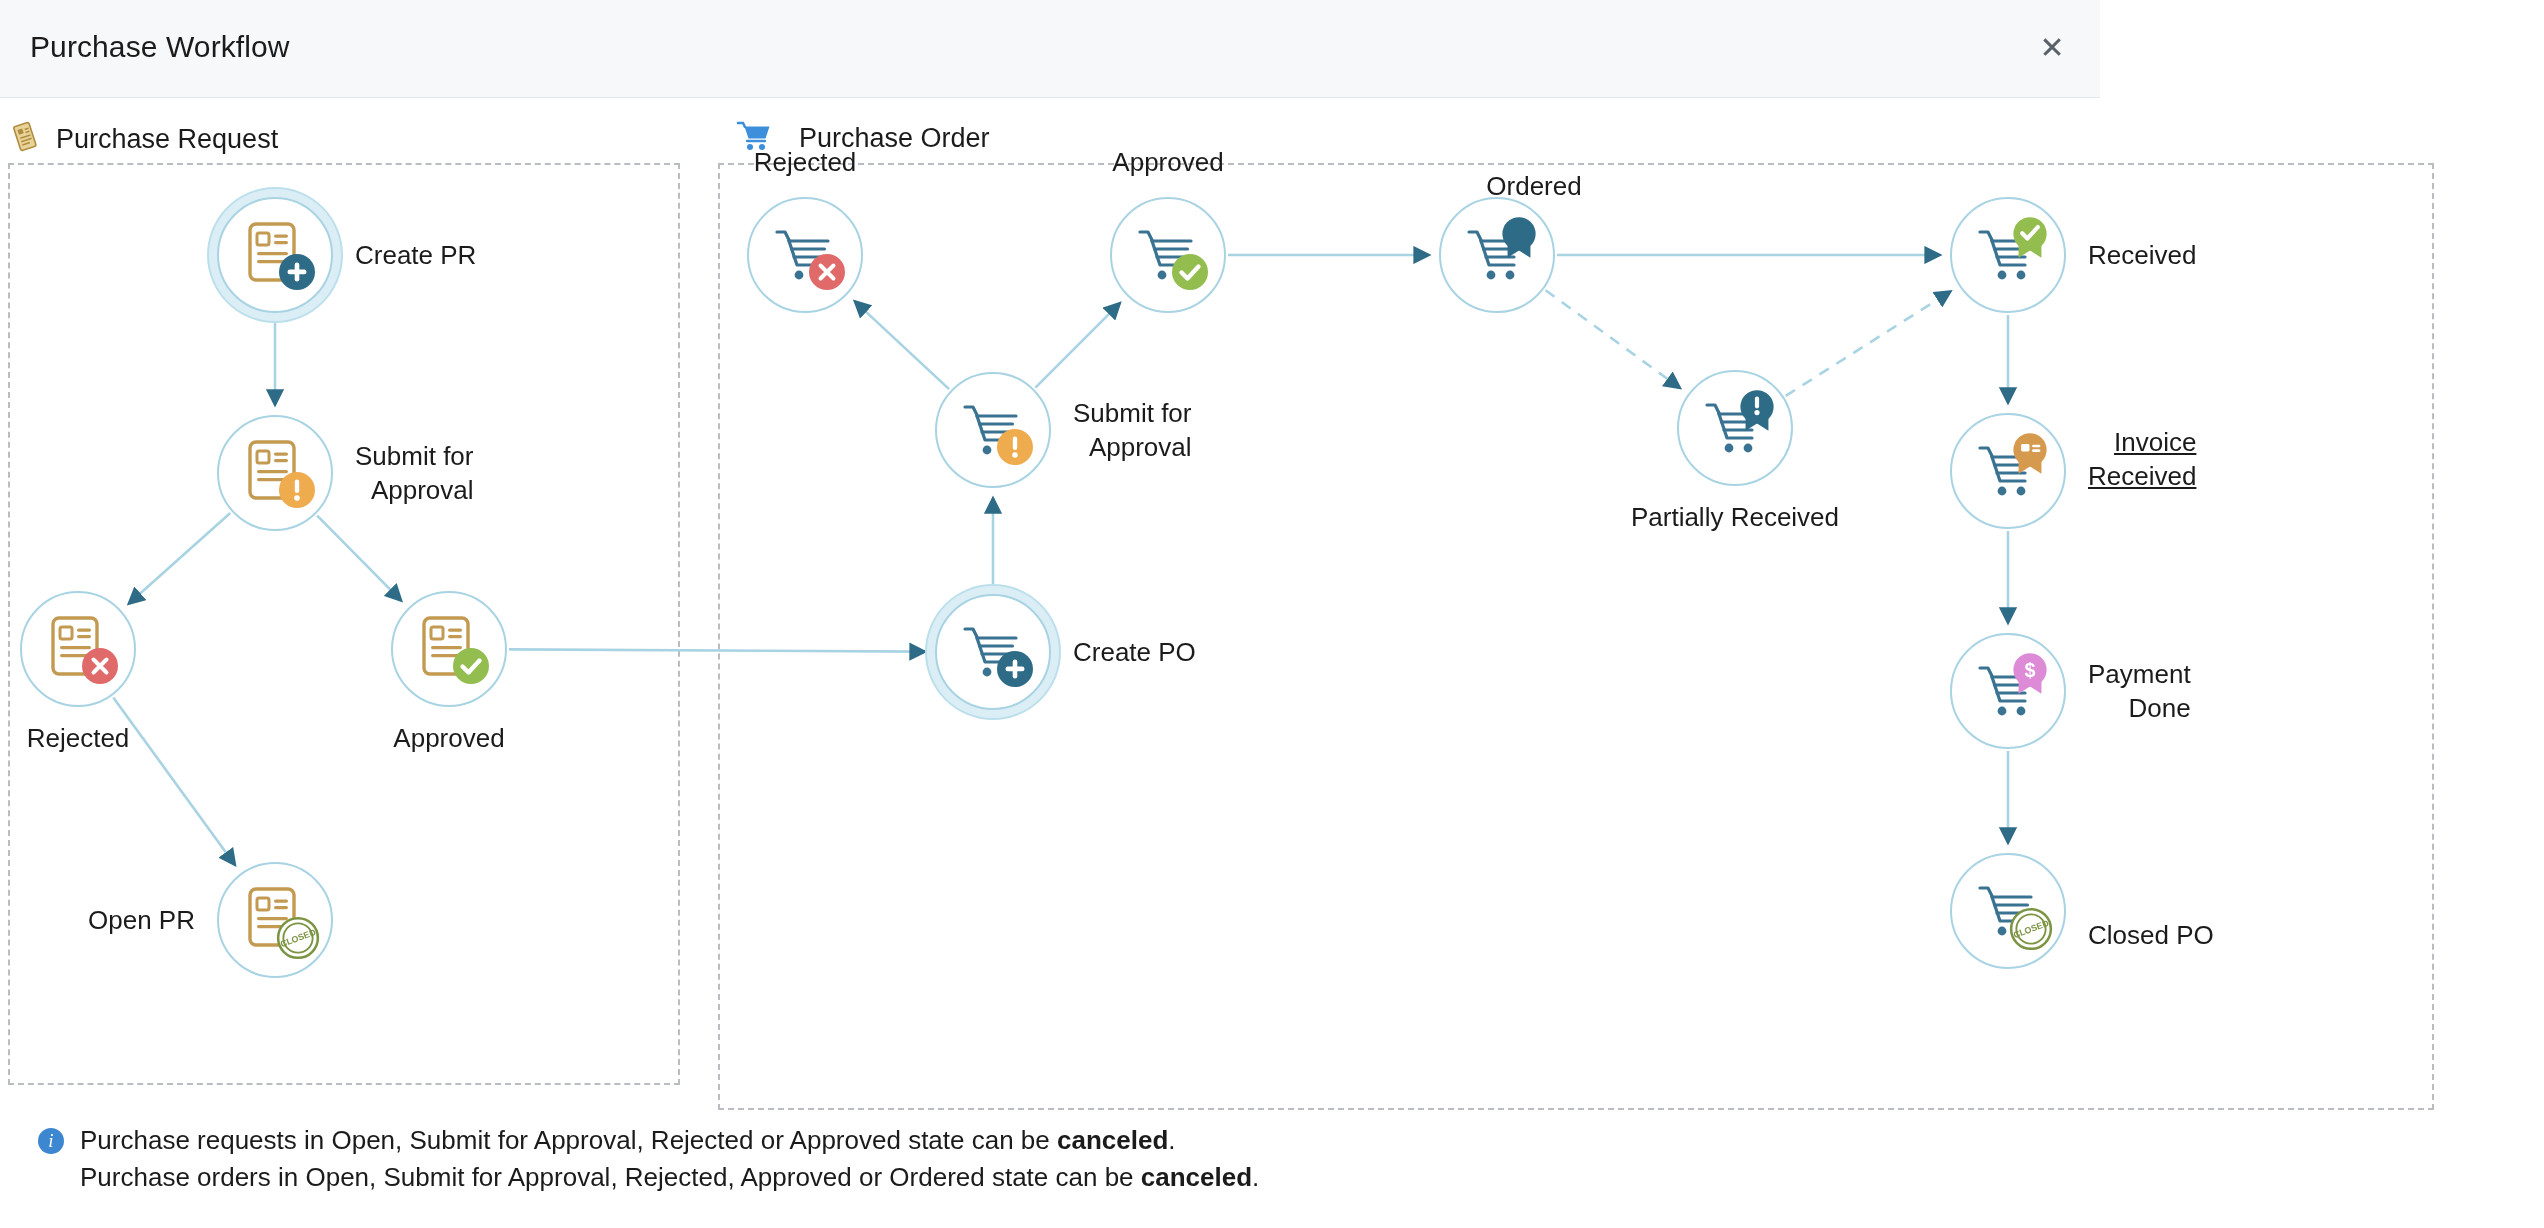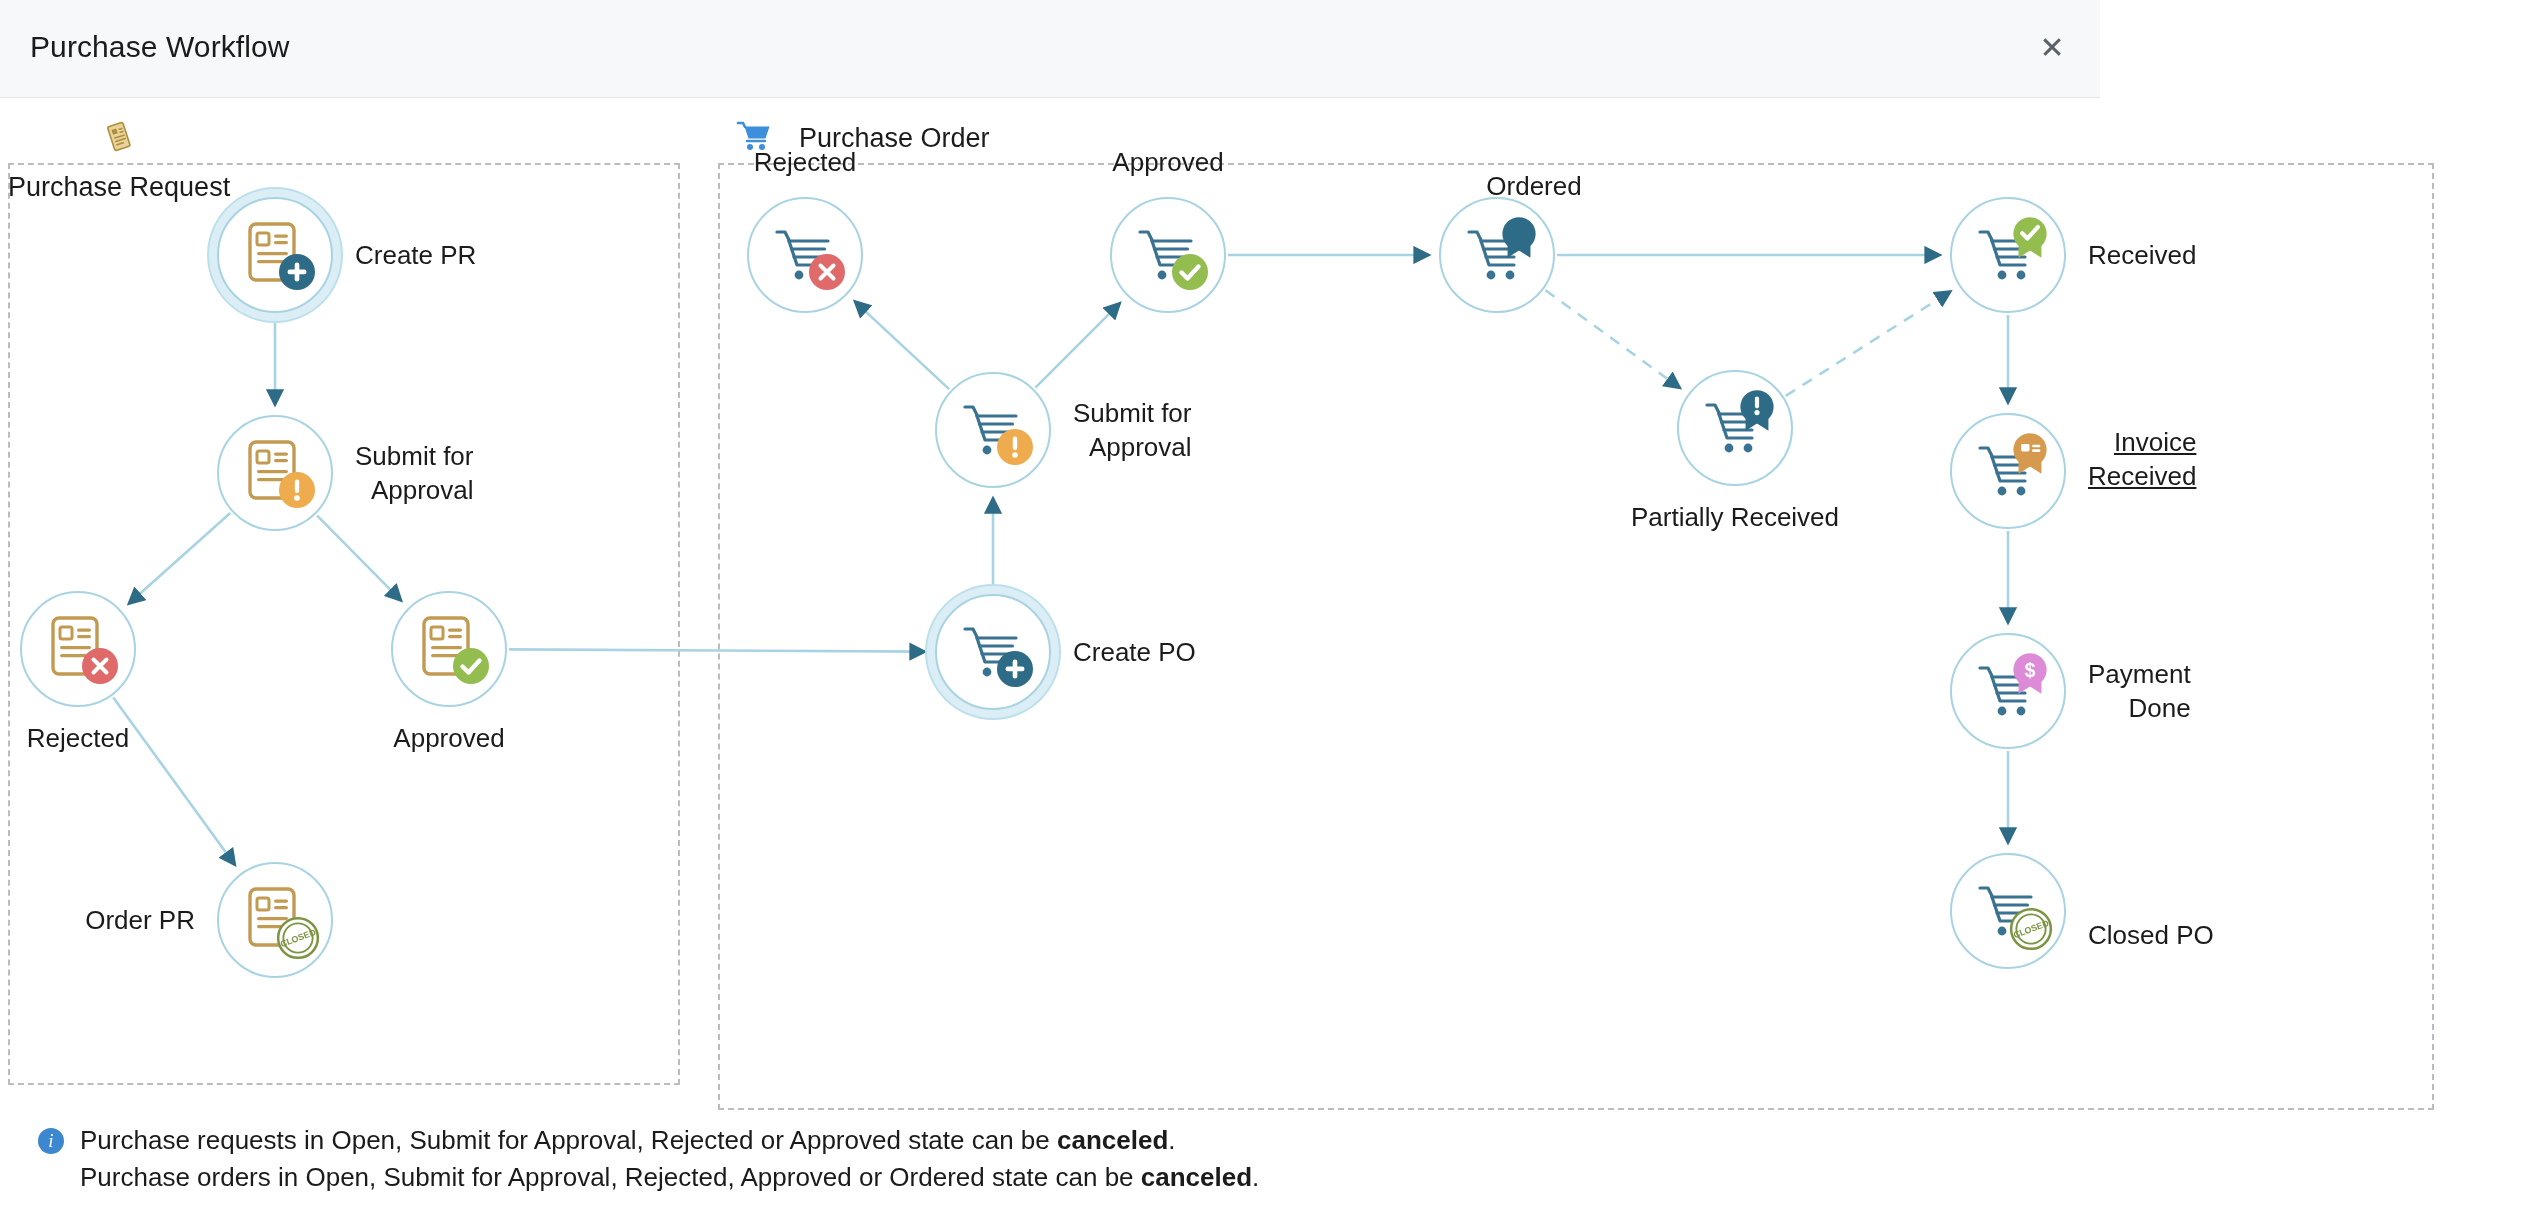--- a/index.html
+++ b/index.html
@@ -25,21 +25,21 @@
     position: absolute; right: 22px; top: 22px;
     width: 52px; height: 52px;
     display: flex; align-items: center; justify-content: center;
     color: #596169; font-size: 30px; line-height: 1;
     cursor: pointer; border-radius: 4px; user-select: none;
   }
 
   
   .section-head { position: absolute; display: flex; align-items: center; gap: 14px; }
   .section-head .label { font-size: 27px; color: #1b1b1b; }
-  #pr-head { left: 8px; top: 120px; flex-direction: column; }
+  #pr-head { left: 8px; top: 120px; }
   #po-head { left: 736px; top: 120px; gap: 27px; }
 
   
   .panel {
     position: absolute;
     border: 2px dashed #b9bcc0;
     background: transparent;
   }
   #pr-panel { left: 8px;   top: 163px; width: 672px;  height: 922px; }
   #po-panel { left: 718px; top: 163px; width: 1716px; height: 947px; }
@@ -219,21 +219,21 @@
     <rect x="19" y="34" width="31" height="3.2" rx="1.6" fill="#c29a52"></rect>
     <rect x="19" y="42" width="31" height="3.2" rx="1.6" fill="#c29a52"></rect>
   </svg><svg viewBox="0 0 44 44" width="46" height="46" style="position:absolute;right:-9px;bottom:-4px">
               <circle cx="22" cy="22" r="19" fill="#ffffff" stroke="#7b9442" stroke-width="2.4"></circle>
               <circle cx="22" cy="22" r="14" fill="none" stroke="#7b9442" stroke-width="1.8"></circle>
               <g transform="rotate(-20 22 22)">
                 <text x="22" y="25" font-size="8.5" font-weight="bold" fill="#7b9442" text-anchor="middle" font-family="Liberation Sans, sans-serif">CLOSED</text>
               </g>
             </svg></div>
     </div>
-    <div class="node-label right" style="right: 2349px; top: 903px; text-align: right;">Order PR</div>
+    <div class="node-label right" style="right: 2349px; top: 903px; text-align: right;">Open PR</div>
     <div class="node" style="left: 747px; top: 197px;">
       <div class="glyph"><svg viewBox="0 0 74 74" width="74" height="74">
     <path d="M9 14 h8 l4 8" stroke="#3a7391" stroke-width="3.2" fill="none" stroke-linecap="round" stroke-linejoin="round"></path>
     <path d="M21 23 h39" stroke="#3a7391" stroke-width="3.2" stroke-linecap="round"></path>
     <path d="M23.5 31 h33" stroke="#3a7391" stroke-width="3.2" stroke-linecap="round"></path>
     <path d="M26 39 h28" stroke="#3a7391" stroke-width="3.2" stroke-linecap="round"></path>
     <path d="M21 23 L29 47 h25" stroke="#3a7391" stroke-width="3.2" fill="none" stroke-linecap="round" stroke-linejoin="round"></path>
     <circle cx="31" cy="57" r="4.4" fill="#3a7391"></circle>
     <circle cx="50" cy="57" r="4.4" fill="#3a7391"></circle>
   </svg><svg viewBox="0 0 44 44" width="44" height="44" style="position:absolute;right:-7px;bottom:-2px">

